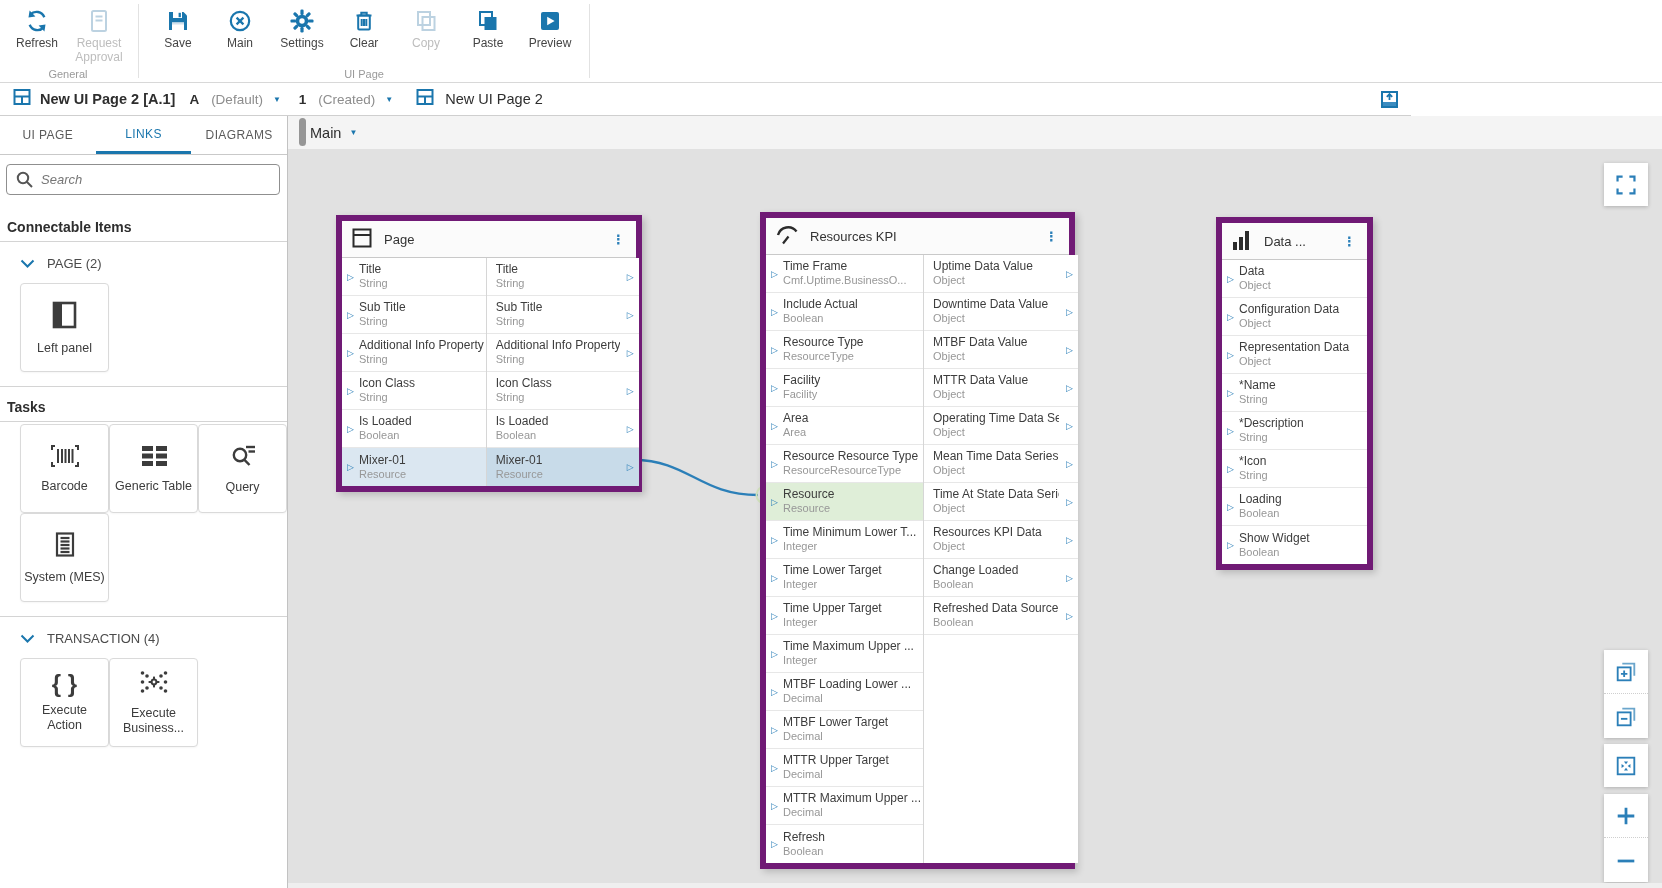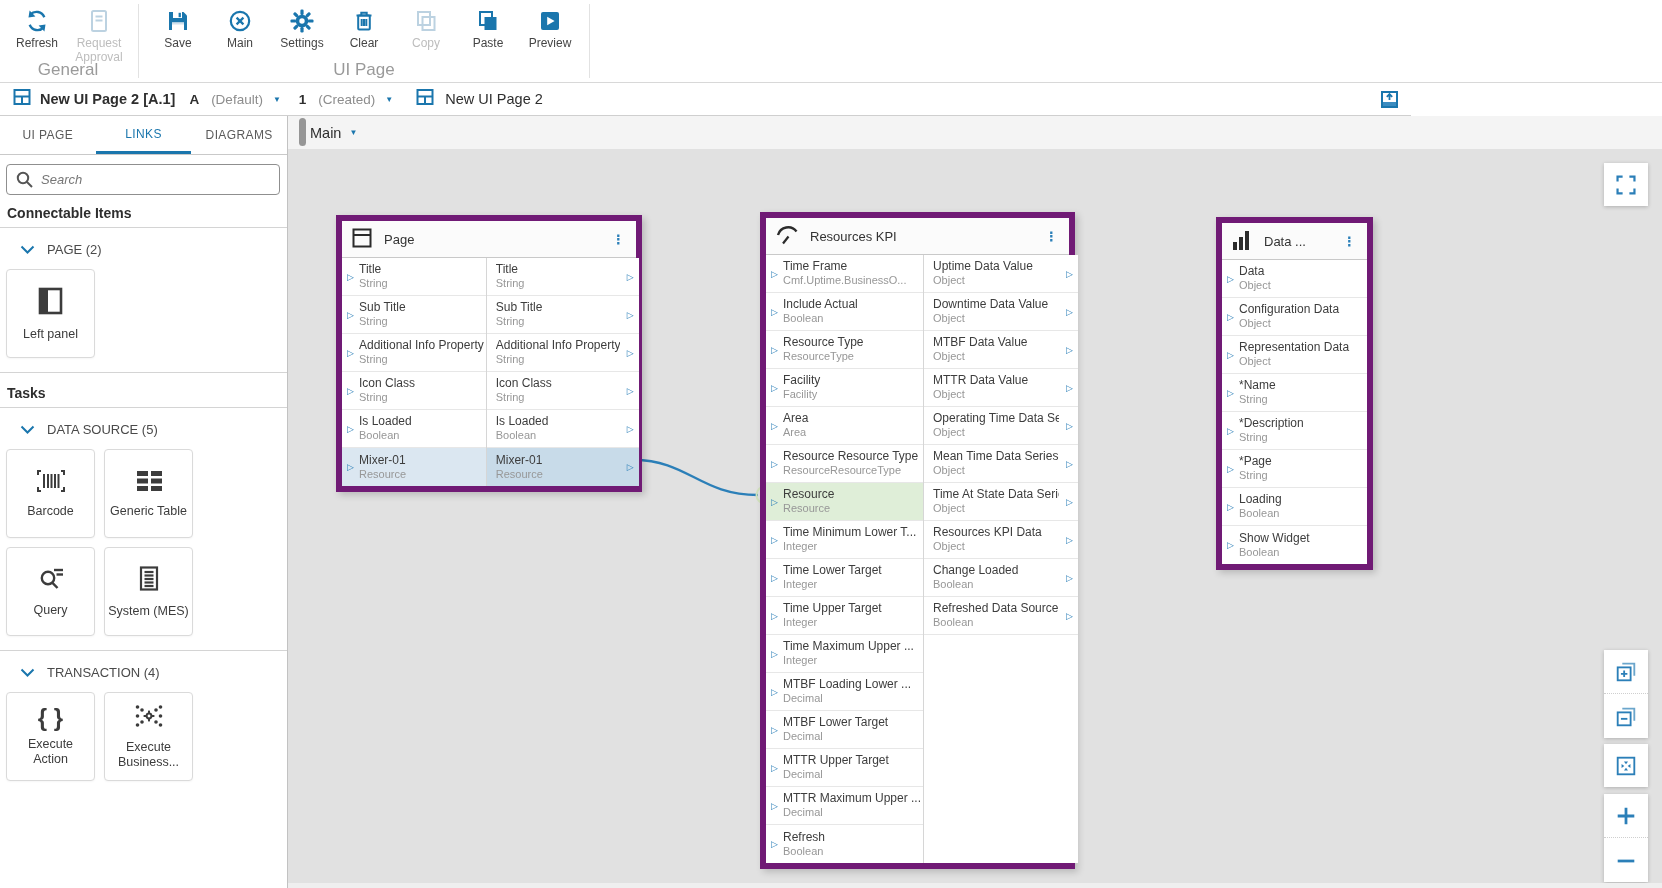--- a/index.html
+++ b/index.html
@@ -4,21 +4,21 @@
 <style>
   html,body{margin:0;padding:0;background:#fff;}
   #app{position:relative;width:1662px;height:888px;overflow:hidden;
        font-family:"Liberation Sans","DejaVu Sans",sans-serif;color:#333;
        -webkit-font-smoothing:antialiased;}
   
   .rib{position:absolute;left:0;top:0;width:1662px;height:82px;background:#fff;
        border-bottom:1px solid #d8d8d8;display:flex;align-items:stretch;}
   .rib-group{position:relative;display:flex;align-items:flex-start;padding:4px 6px 16px 6px;}
   .rib-label{position:absolute;bottom:2px;left:0;width:100%;text-align:center;
-             font-size:17px;color:#9a9a9a;}
+             font-size:11px;color:#9a9a9a;}
   .rib-btn{width:62px;display:flex;flex-direction:column;align-items:center;gap:3px;
            padding-top:4px;cursor:pointer;}
   .rib-btn .txt{font-size:12px;color:#454545;text-align:center;line-height:1.15;}
   .rib-btn svg{display:block;}
   .rib-btn.disabled .txt{color:#bdbdbd;}
   .rib-sep{width:1px;background:#e2e2e2;margin:4px 2px;}
   
   .crumb{position:absolute;left:0;top:83px;width:1411px;height:33px;background:#fff;
          border-bottom:1px solid #cfcfcf;display:flex;align-items:center;padding-left:12px;
          box-sizing:border-box;}
@@ -28,31 +28,31 @@
   .caret{font-size:8px;color:#1a76ad;margin:0 10px;}
   .crumb .pgname{font-size:14.5px;color:#2e2e2e;margin-left:10px;}
   .crumb-right{margin-left:auto;margin-right:12px;display:flex;align-items:center;cursor:pointer;}
   
   .side{position:absolute;left:0;top:116px;width:288px;height:772px;background:#fff;
         border-right:1px solid #c2c2c2;box-sizing:border-box;overflow:hidden;}
   .tabs{display:flex;height:38px;border-bottom:1px solid #c9c9c9;}
   .tab{flex:1;display:flex;align-items:center;justify-content:center;font-size:12px;
        letter-spacing:.4px;color:#5a5a5a;cursor:pointer;box-sizing:border-box;}
   .tab.active{color:#1a76ad;border-bottom:3px solid #1a76ad;}
-  .searchwrap{position:relative;margin:9px 7px 6px 6px;}
+  .searchwrap{position:relative;margin:9px 7px 20px 6px;}
   .searchwrap input{width:100%;box-sizing:border-box;height:31px;border:1px solid #8f8f8f;
        border-radius:4px;padding:0 8px 0 34px;font-size:13px;font-style:italic;color:#555;
        outline:none;font-family:inherit;background:#fff;}
   .searchwrap input::placeholder{color:#767676;font-style:italic;}
   .search-ic{position:absolute;left:9px;top:6px;}
   .sec-title{font-size:14px;font-weight:bold;color:#2e2e2e;padding:4px 0 6px 7px;}
   .divider{height:1px;background:#d4d4d4;margin:0;}
   .group-head{display:flex;align-items:center;gap:12px;padding:14px 0 10px 20px;
        font-size:13px;color:#4a4a4a;cursor:pointer;}
-  .cards{display:flex;flex-wrap:wrap;gap:9px;padding:2px 0 14px 6px;}
+  .cards{display:flex;flex-wrap:wrap;padding:2px 0 14px 20px;}
   .card{width:87px;height:87px;background:#fff;border:1px solid #dadada;border-radius:4px;
        box-shadow:0 1px 2px rgba(0,0,0,.04);display:flex;flex-direction:column;align-items:center;
        justify-content:center;gap:7px;cursor:grab;}
   .card-label{font-size:12.5px;color:#3c3c3c;text-align:center;line-height:1.2;padding:0 3px;}
   
   .canvas{position:absolute;left:288px;top:116px;width:1374px;height:772px;background:#e1e1e1;}
   .mainbar{position:absolute;left:0;top:0;width:100%;height:33px;background:#f4f4f4;
        display:flex;align-items:center;padding-left:22px;box-sizing:border-box;}
   .mainbar .mname{font-size:14.5px;color:#2e2e2e;margin-right:8px;cursor:pointer;}
   .vthumb{position:absolute;left:11px;top:2px;width:7px;height:28px;background:#969696;
@@ -268,27 +268,20 @@
             <rect x="3" y="3" width="21" height="24" fill="none" stroke="#3c3c3c" stroke-width="2.6"></rect>
             <rect x="3" y="3" width="8" height="24" fill="#3c3c3c"></rect>
           </svg></span>
         <span class="card-label">Left panel</span>
       </div>
     </div>
     <div class="divider"></div>
     <div class="sec-title" style="padding-top:12px;">Tasks</div>
     <div class="divider"></div>
 
-    <div class="group-head">
-      <span>
-        <svg width="15" height="9" viewBox="0 0 15 9" fill="none" stroke="#1a76ad" stroke-width="2">
-          <path d="M1.5 1.5 L7.5 7.5 L13.5 1.5"></path>
-          </svg></span>
-      <span>DATA SOURCE (5)</span>
-    </div>
     <div class="cards">
       <div class="card">
         <span>
           <svg width="30" height="24" viewBox="0 0 30 24" fill="none" stroke="#3c3c3c" stroke-width="2">
             <path d="M5 2 H2 V6 M25 2 H28 V6 M5 22 H2 V18 M25 22 H28 V18"></path>
             <g stroke-width="2">
                 <line x1="8" y1="5" x2="8" y2="19"></line>
                 <line x1="12" y1="5" x2="12" y2="19"></line>
             <line x1="15.5" y1="5" x2="15.5" y2="19"></line>
                 <line x1="19" y1="5" x2="19" y2="19"></line>
@@ -729,21 +722,21 @@
       <div class="rowp">
           <span class="pin">▷</span>
           <div class="cell">
             <div class="lbl">*Description</div>
             <div class="typ">String</div>
           </div>
         </div>
       <div class="rowp">
           <span class="pin">▷</span>
           <div class="cell">
-            <div class="lbl">*Page</div>
+            <div class="lbl">*Icon</div>
             <div class="typ">String</div>
           </div>
         </div>
       <div class="rowp">
           <span class="pin">▷</span>
           <div class="cell">
             <div class="lbl">Loading</div>
             <div class="typ">Boolean</div>
           </div>
         </div>

